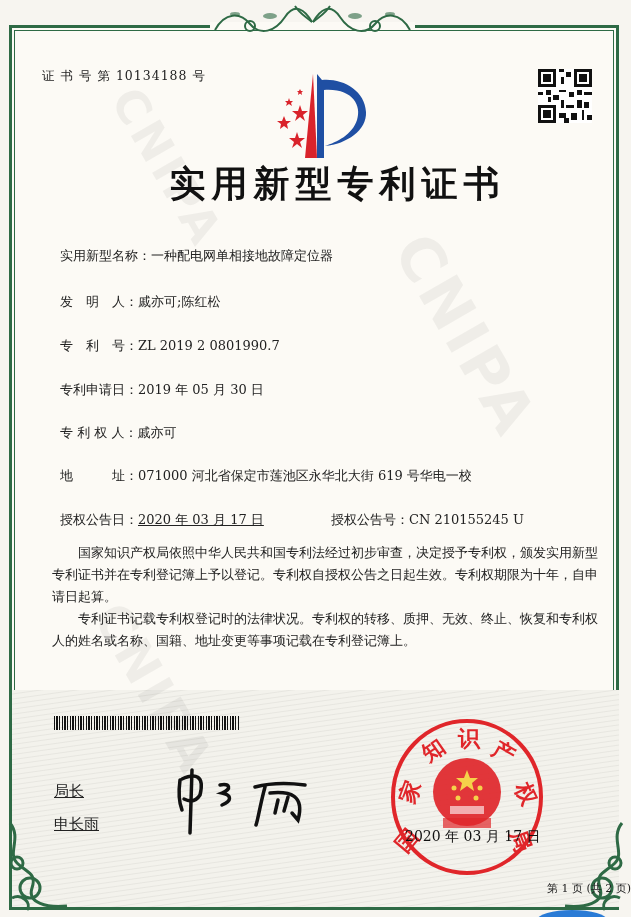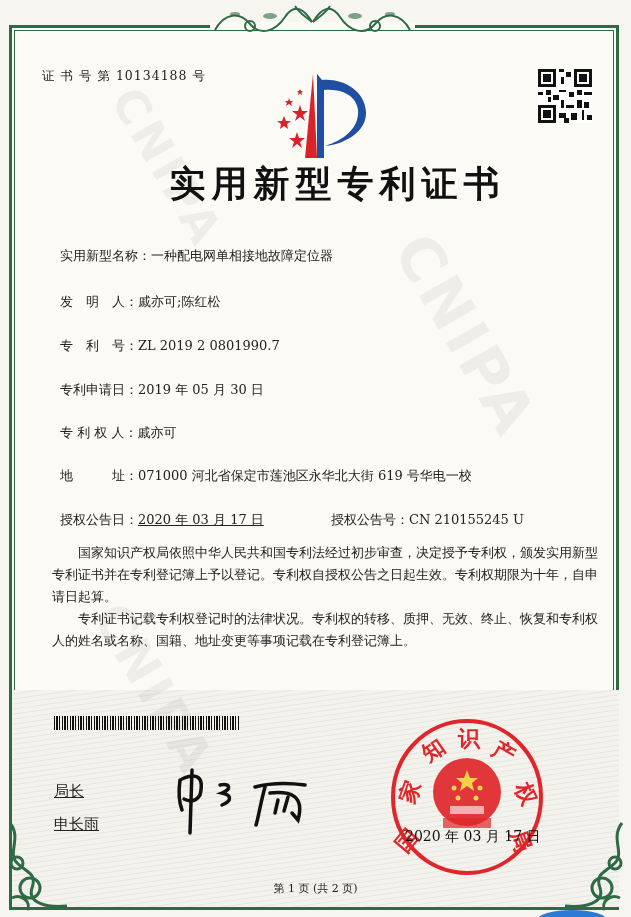--- a/index.html
+++ b/index.html
@@ -18,21 +18,21 @@
   .field{position:absolute;left:52px;font-size:13px;white-space:nowrap;margin-left:8px;}
   .field .lbl{display:inline-block;}
   .body-text{position:absolute;left:52px;width:548px;top:542px;font-size:13px;line-height:22px;}
   .body-text p{margin:0;text-indent:2em;}
   .barcode{position:absolute;left:54px;top:716px;width:185px;height:14px;
     background:repeating-linear-gradient(90deg,#111 0 1px,transparent 1px 2px,#111 2px 4px,transparent 4px 5px,#111 5px 6px,transparent 6px 8px);}
   .director{position:absolute;left:54px;top:775px;font-family:"DejaVu Sans",sans-serif;font-size:15px;line-height:33px;text-decoration:underline;}
   .signature{position:absolute;left:170px;top:765px;width:155px;height:70px;}
   .seal{position:absolute;left:388px;top:718px;width:158px;height:158px;}
   .seal-date{position:absolute;left:405px;top:828px;font-size:14px;color:#111;letter-spacing:0px;}
-  .page-no{position:absolute;left:0;right:0;top:881px;text-align:center;font-size:11px;}
+  .page-no{position:absolute;left:0;right:0;top:881px;text-align:right;font-size:11px;}
   .blue-dot{position:absolute;left:537px;top:910px;width:70px;height:20px;border-radius:50%;background:#2a7bd6;}
 </style>
 </head>
 <body>
 
 <div class="paper">
   <div class="paper-inner"></div>
 </div>
 <div class="lower-bg"></div>
 

